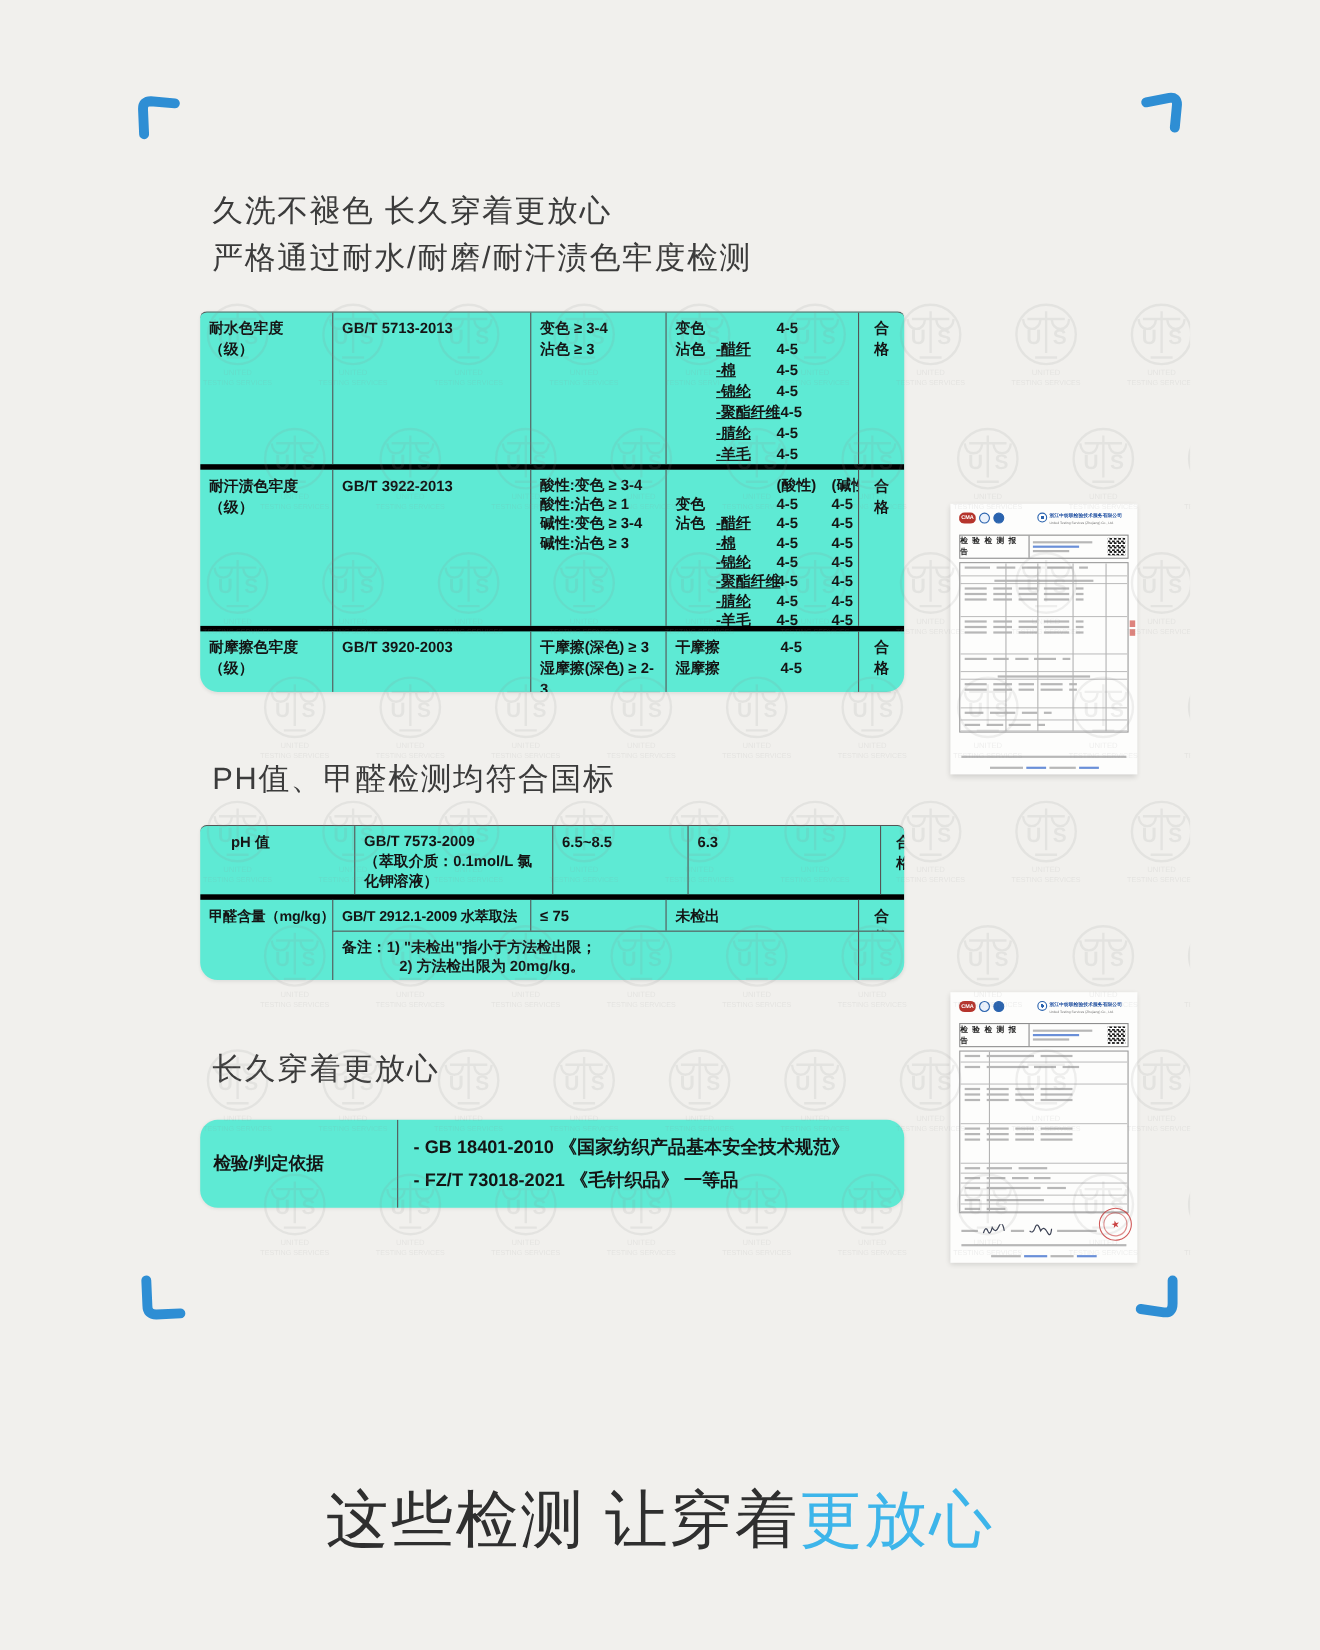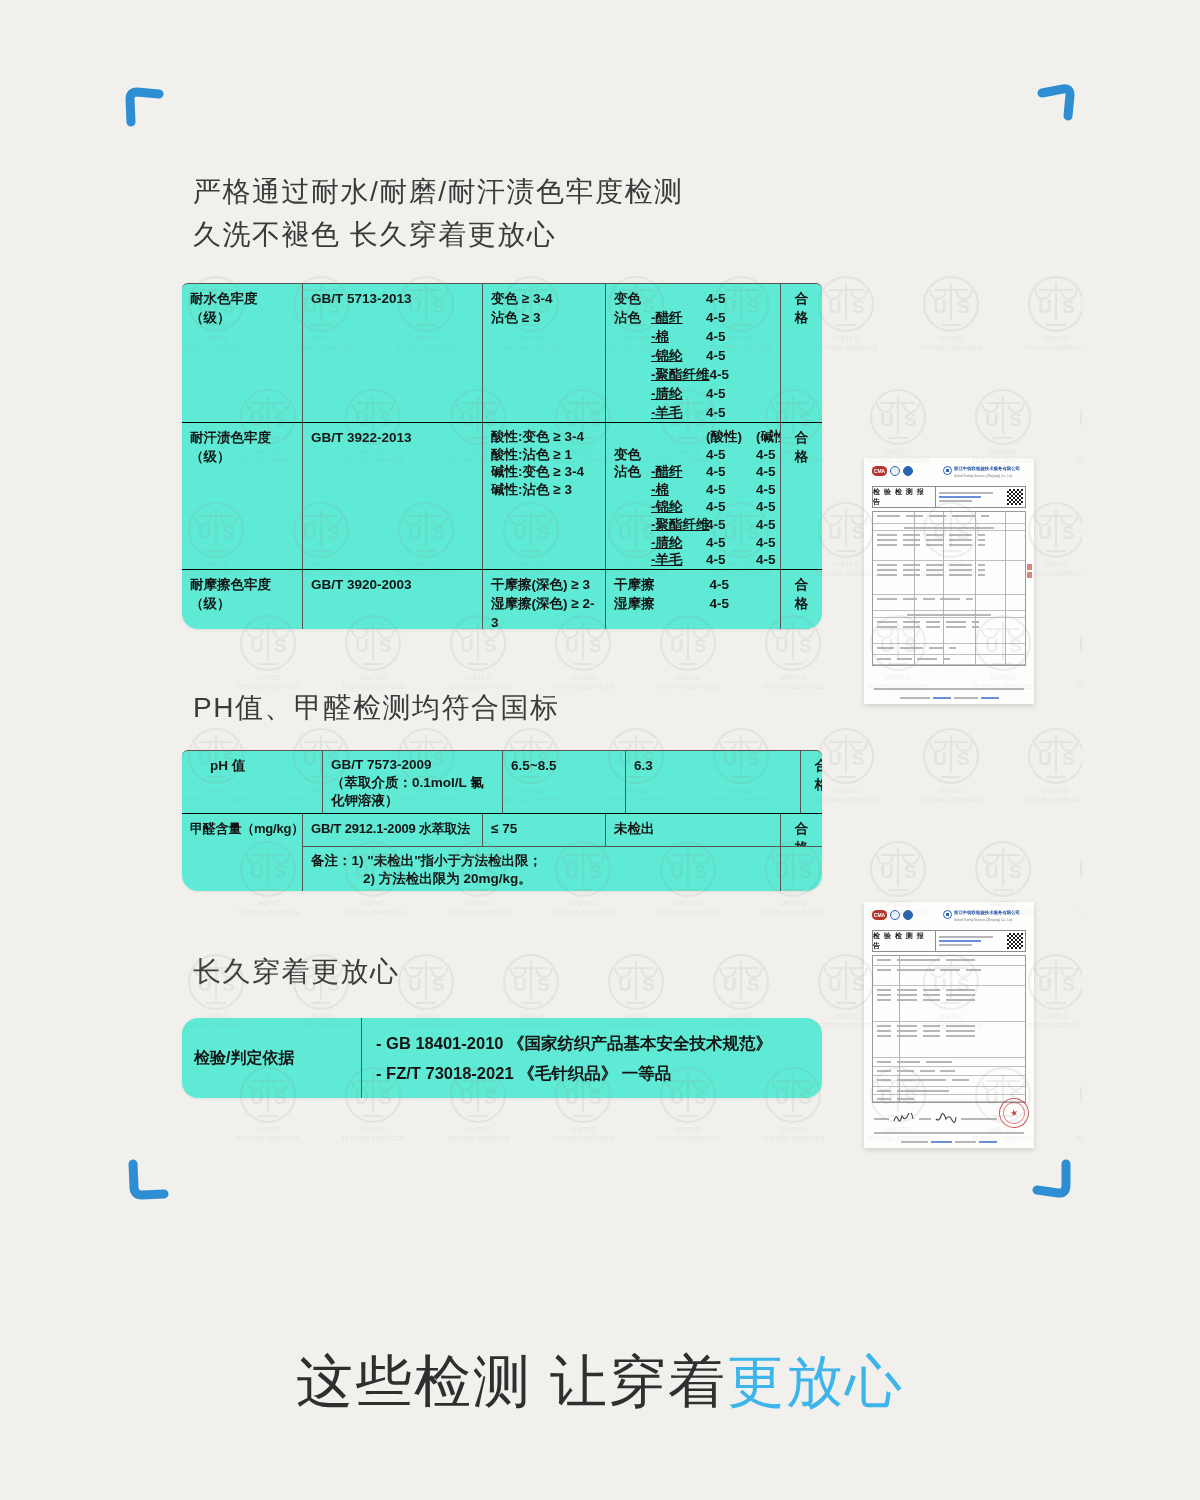--- a/index.html
+++ b/index.html
@@ -8,21 +8,21 @@
   
   .bracket{position:absolute;color:#2e8ed4;}
   .bracket svg{display:block;}
   
   .h{position:absolute;left:193px;color:#3b3b3b;font-size:28px;letter-spacing:1.5px;font-weight:400;line-height:43px;}
   
   .card{position:absolute;left:182px;width:640px;background:#5eead4;border-top:1px solid #555;
         border-radius:6px 6px 16px 16px;box-shadow:0 1px 3px rgba(0,0,0,.07);overflow:hidden;}
   .card.round-all{border-radius:16px;border-top:none;}
   .trow{display:grid;grid-template-columns:120px 180px 123px 175px 42px;box-sizing:border-box;}
-  .trow.bt{border-top:1px solid #000000;}
+  .trow.bt{border-top:5px solid #000000;}
   .trow .td{border-left:1px solid #555;padding:5px 8px 4px;box-sizing:border-box;overflow:hidden;
             font-size:13.5px;font-weight:700;color:#141414;line-height:19px;}
   .trow .td:first-child{border-left:none;}
   .td.center{text-align:center;}
   .r138{height:138px;} .r147{height:147px;} .r60{height:60px;}
   .r62{height:62px;margin-left:20px;} .r33{height:33px;} .r45{height:45px;}
   .compact{line-height:17.6px !important;}
   .fit{font-size:13px !important;letter-spacing:-0.2px;white-space:nowrap;}
   .std-wrap{line-height:18px !important;}
   .rline{display:flex;white-space:nowrap;}
@@ -112,22 +112,22 @@
         <path d="M9 6 L10 29 Q10 37 18 37 L40 36" fill="none" stroke="currentColor" stroke-width="9" stroke-linecap="round" stroke-linejoin="round"></path>
       </svg>
   </div>
   <div class="bracket" style="left:1032px;top:1158px;">
     <svg width="46" height="46" viewBox="0 0 46 46">
         <path d="M34 6 L34 27 Q34 36 26 35 L5 32" fill="none" stroke="currentColor" stroke-width="9" stroke-linecap="round" stroke-linejoin="round"></path>
       </svg>
   </div>
 
   <div class="h" style="top:170px;">
+    <div>久洗不褪色 长久穿着更放心</div>
     <div>严格通过耐水/耐磨/耐汗渍色牢度检测</div>
-    <div>久洗不褪色 长久穿着更放心</div>
   </div>
 
   <div class="card" style="top:283px;">
 
     <div class="trow r138">
       <div class="td">耐水色牢度（级）</div>
       <div class="td">GB/T 5713-2013</div>
       <div class="td">
         <div>变色 ≥ 3-4</div>
         <div>沾色 ≥ 3</div>

